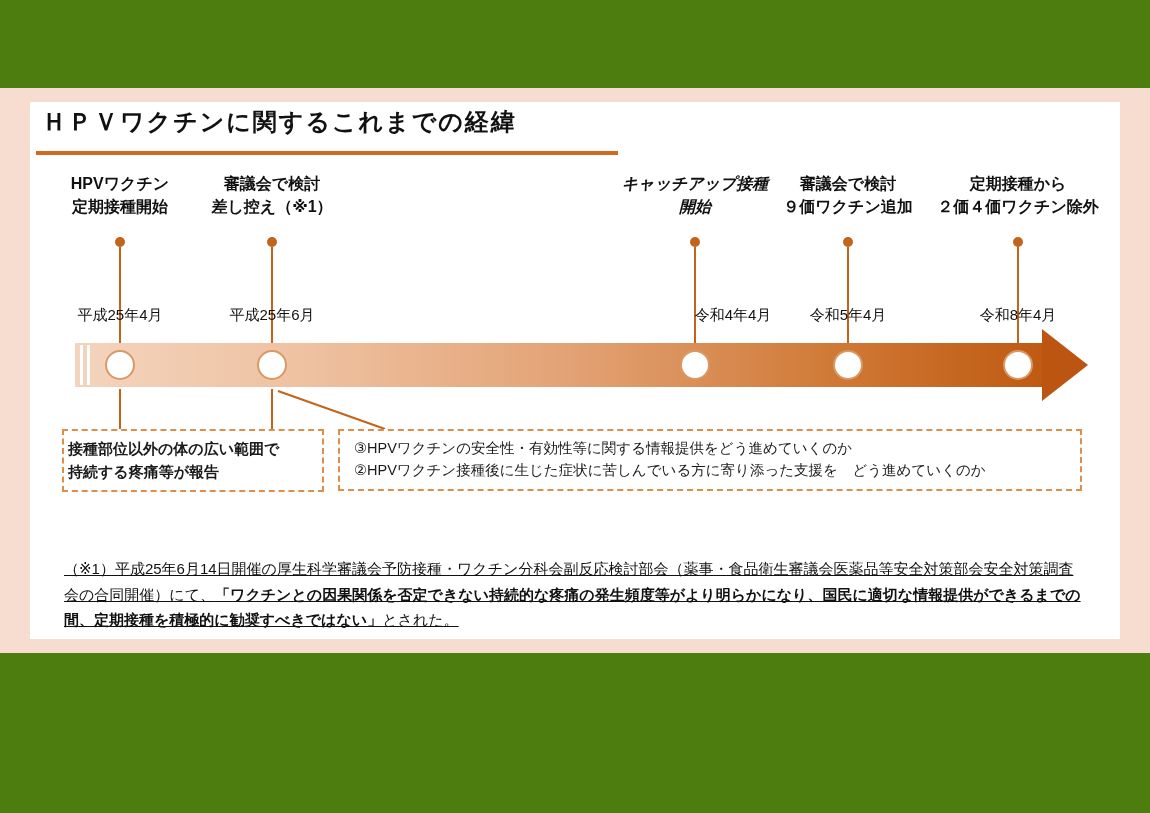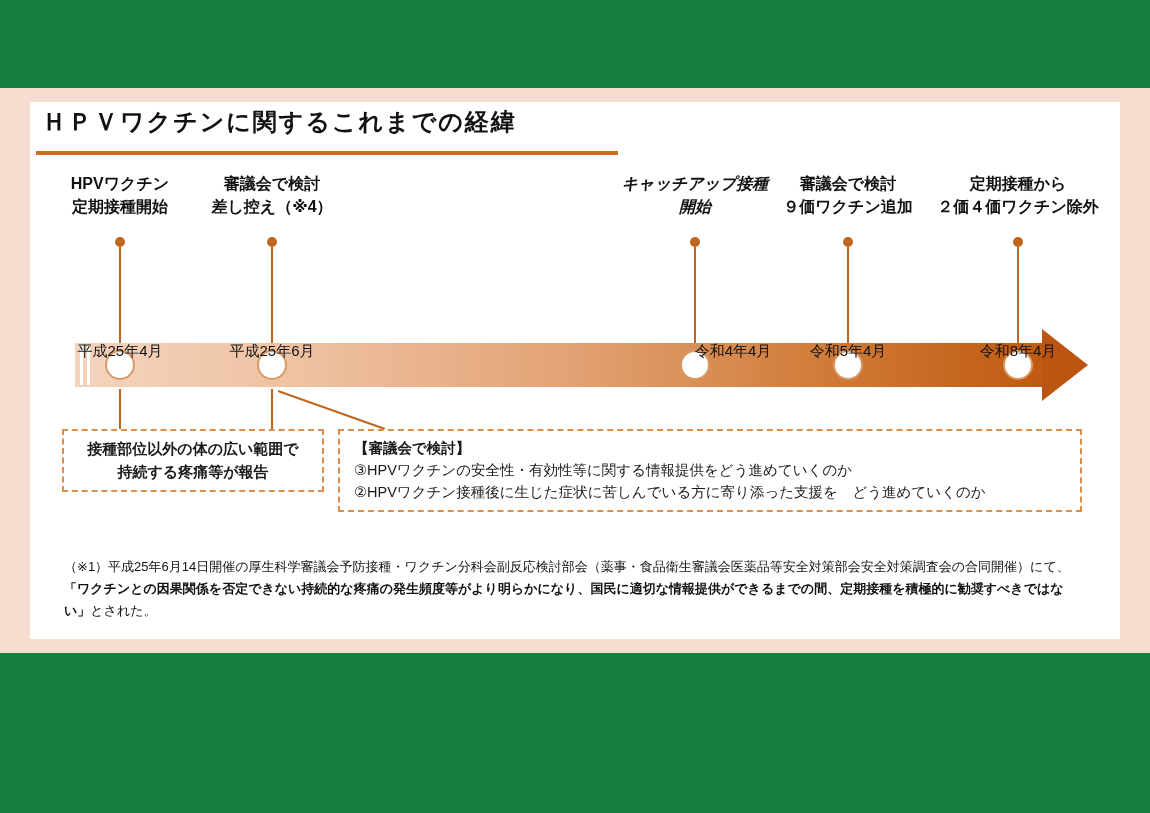--- a/index.html
+++ b/index.html
@@ -1,17 +1,17 @@
 <!DOCTYPE html>
 <html lang="ja"><head>
 <meta charset="utf-8">
 <style>
   html,body{margin:0;padding:0;background:#ffffff;}
   body{font-family:"Liberation Sans","DejaVu Sans",sans-serif;color:#1a1a1a;}
-  .canvas{position:relative;width:1150px;height:813px;background:#15803d;overflow:hidden;}
+  .canvas{position:relative;width:1150px;height:813px;background:#4d7c0f;overflow:hidden;}
   .peach-frame{position:absolute;left:0;top:88px;width:1150px;height:565px;background:#f7dcd0;}
   .white-panel{position:absolute;left:30px;top:102px;width:1090px;height:537px;background:#ffffff;}
   .page-title{position:absolute;left:42px;top:106px;margin:0;font-size:24px;font-weight:bold;letter-spacing:2px;color:#111;}
   .title-underline{position:absolute;left:36px;top:151px;width:582px;height:4px;background:#d2691e;}
 
   
   .arrow-body{position:absolute;left:75px;top:343px;width:967px;height:44px;
     background:linear-gradient(to right,#f4d4be 0%,#eec09f 25%,#e2a173 52%,#d07a37 78%,#bf5a12 100%);}
   .arrow-head{position:absolute;left:1042px;top:329px;width:0;height:0;
     border-top:36px solid transparent;border-bottom:36px solid transparent;border-left:46px solid #bb5511;}
@@ -20,33 +20,33 @@
 
   .milestone-circle{position:absolute;top:350px;width:30px;height:30px;border-radius:50%;
     background:#ffffff;border:2px solid #d79a66;box-sizing:border-box;}
   .c1{left:105px;} .c2{left:257px;} .c3{left:680px;} .c4{left:833px;} .c5{left:1003px;}
 
   .milestone-label{position:absolute;top:172px;transform:translateX(-50%);
     text-align:center;font-size:16px;font-weight:bold;line-height:1.45;white-space:nowrap;color:#111;}
   .ml1{left:120px;} .ml2{left:272px;} .ml3{left:695px;font-style:italic;} .ml4{left:848px;} .ml5{left:1018px;}
 
   .milestone-date{position:absolute;top:306px;transform:translateX(-50%);
-    font-size:15px;font-weight:normal;white-space:nowrap;color:#111;margin-top:36px;}
+    font-size:15px;font-weight:normal;white-space:nowrap;color:#111;}
   .md1{left:120px;} .md2{left:272px;} .md3{left:733px;} .md4{left:848px;} .md5{left:1018px;}
 
   .connector-svg{position:absolute;left:0;top:0;width:1150px;height:813px;pointer-events:none;}
 
   .note-box{position:absolute;box-sizing:border-box;border:2px dashed #dd8f4a;background:#ffffff;}
-  .pain-box{left:62px;top:429px;width:262px;padding:7px 4px;text-align:center;
+  .pain-box{left:62px;top:429px;width:262px;padding:7px 4px;
     font-size:15px;font-weight:bold;line-height:1.5;}
   .council-box{left:338px;top:429px;width:744px;padding:7px 14px;font-size:14.5px;line-height:1.5;}
   .council-heading{font-weight:bold;}
   .council-item{font-weight:normal;}
 
-  .footnote{position:absolute;left:64px;top:556px;width:1018px;font-size:13px;line-height:1.7;color:#111;}
+  .footnote{position:absolute;left:64px;top:556px;width:1018px;font-size:15px;line-height:1.7;color:#111;text-decoration:underline;}
   .fn-bold{font-weight:bold;}
 </style>
 </head>
 <body>
 
 <div class="canvas">
 
   <div class="peach-frame"></div>
   <div class="white-panel"></div>
 
@@ -82,21 +82,21 @@
   <div class="milestone-circle c3"></div>
   <div class="milestone-circle c4"></div>
   <div class="milestone-circle c5"></div>
 
   <div class="milestone-label ml1">
     <div>HPVワクチン</div>
     <div>定期接種開始</div>
   </div>
   <div class="milestone-label ml2">
     <div>審議会で検討</div>
-    <div>差し控え（※4）</div>
+    <div>差し控え（※1）</div>
   </div>
   <div class="milestone-label ml3">
     <div>キャッチアップ接種</div>
     <div>開始</div>
   </div>
   <div class="milestone-label ml4">
     <div>審議会で検討</div>
     <div>９価ワクチン追加</div>
   </div>
   <div class="milestone-label ml5">
@@ -109,21 +109,20 @@
   <div class="milestone-date md3">令和4年4月</div>
   <div class="milestone-date md4">令和5年4月</div>
   <div class="milestone-date md5">令和8年4月</div>
 
   <div class="note-box pain-box">
     <div>接種部位以外の体の広い範囲で</div>
     <div>持続する疼痛等が報告</div>
   </div>
 
   <div class="note-box council-box">
-    <div class="council-heading">【審議会で検討】</div>
     <div class="council-item">③HPVワクチンの安全性・有効性等に関する情報提供をどう進めていくのか</div>
     <div class="council-item">②HPVワクチン接種後に生じた症状に苦しんでいる方に寄り添った支援を　どう進めていくのか</div>
   </div>
 
   <div class="footnote">
     <span>（※1）平成25年6月14日開催の厚生科学審議会予防接種・ワクチン分科会副反応検討部会（薬事・食品衛生審議会医薬品等安全対策部会安全対策調査会の合同開催）にて、</span><span class="fn-bold">「ワクチンとの因果関係を否定できない持続的な疼痛の発生頻度等がより明らかになり、国民に適切な情報提供ができるまでの間、定期接種を積極的に勧奨すべきではない」</span><span>とされた。</span>
   </div>
 
 </div>
 

